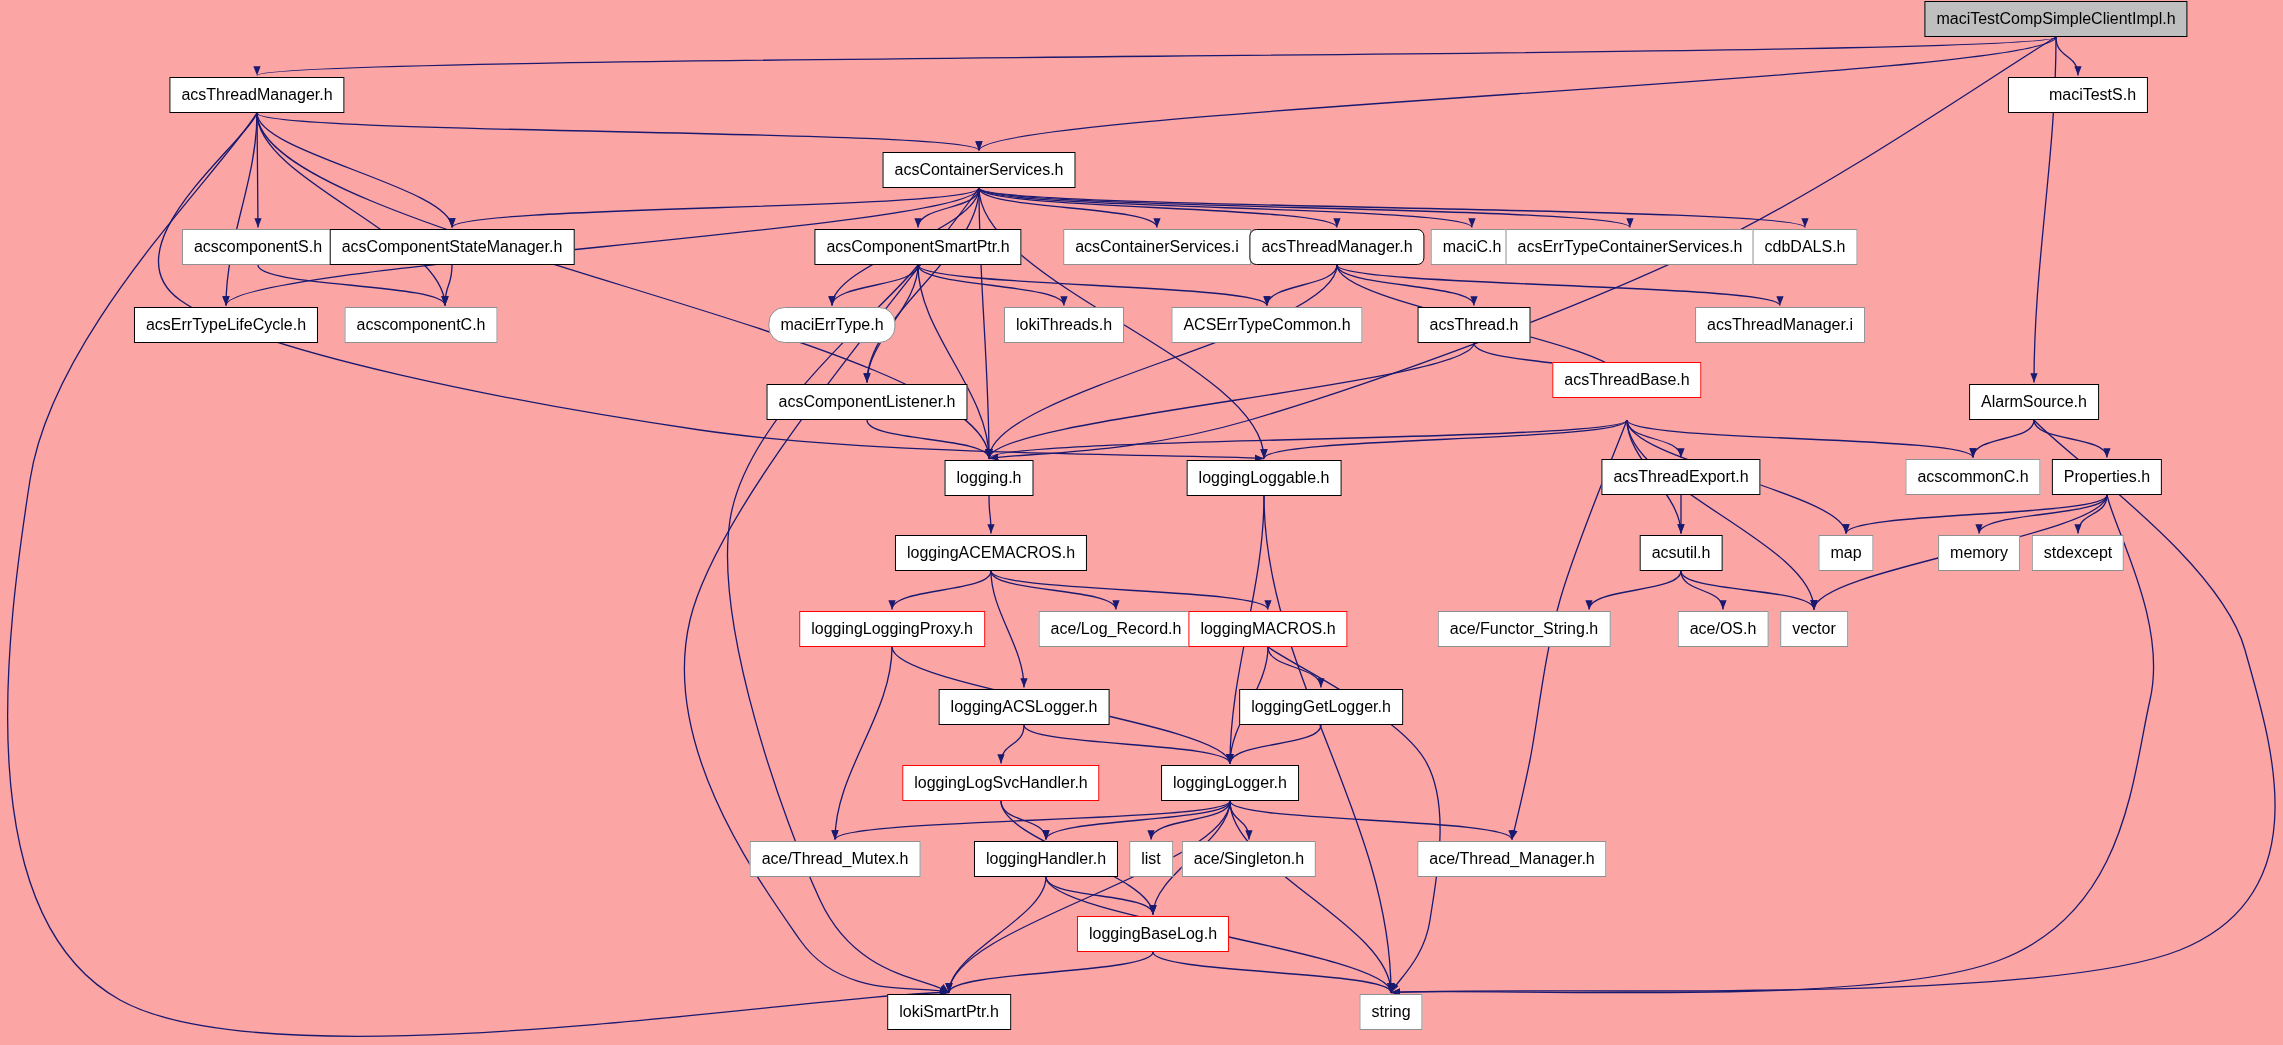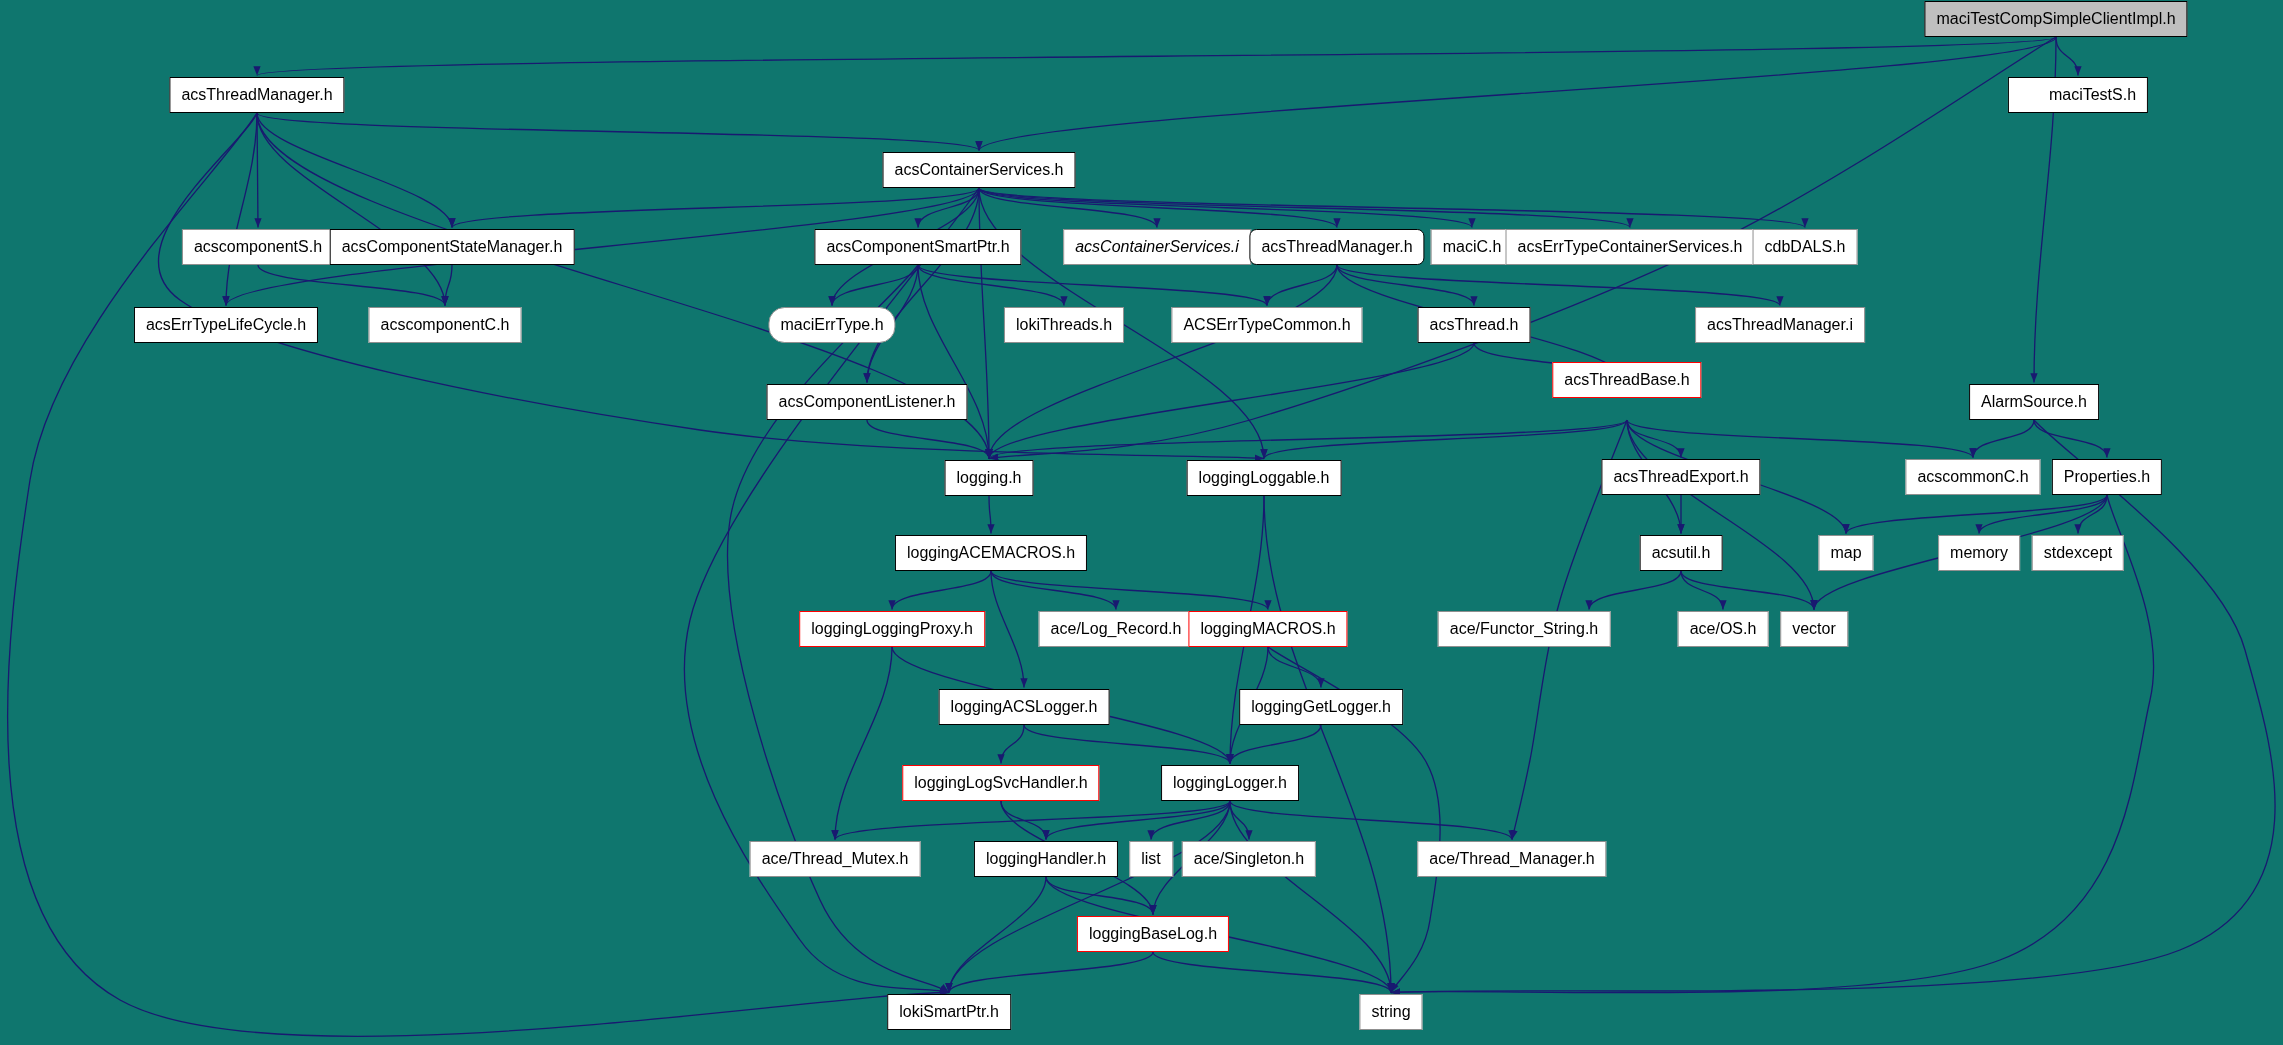--- a/index.html
+++ b/index.html
@@ -46,21 +46,21 @@
     cursor: default;
   }
   .edge-path {
     fill: none;
     stroke-width: 1.3px;
   }
 </style>
 </head>
 <body>
 
-<div id="canvas" style="width: 2283px; height: 1045px; background: #0f766e;">
+<div id="canvas" style="width: 2283px; height: 1045px; background: #fca5a5;">
     <svg id="edge-layer" width="2283" height="1045">
       <defs>
         <marker id="arrowhead" viewBox="0 0 10 10" refX="9" refY="5" markerWidth="8" markerHeight="8" orient="auto">
           <path d="M0,1.5 L9,5 L0,8.5 z" fill="#191970"></path>
         </marker>
       </defs>
       <path d="M2056,37 C2056,59 257,53.5 257,75.5" class="edge-path" stroke="#191970" marker-end="url(#arrowhead)"></path>
       <path d="M2056,37 C2056,59 2078,53.5 2078,75.5" class="edge-path" stroke="#191970" marker-end="url(#arrowhead)"></path>
       <path d="M2056,37 C2056,76.725 979,110.775 979,150.5" class="edge-path" stroke="#191970" marker-end="url(#arrowhead)"></path>
       <path d="M2056,37 C2056,157.925 2034,261.575 2034,382.5" class="edge-path" stroke="#191970" marker-end="url(#arrowhead)"></path>
@@ -153,27 +153,27 @@
       <path d="M1153,952 C1153,974 949,970.5 949,992.5" class="edge-path" stroke="#191970" marker-end="url(#arrowhead)"></path>
       <path d="M1153,952 C1153,974 1391,970.5 1391,992.5" class="edge-path" stroke="#191970" marker-end="url(#arrowhead)"></path>
     </svg>
     <div class="node root" style="left: 2056px; top: 19px; background: rgb(191, 191, 191);">maciTestCompSimpleClientImpl.h</div>
     <div class="node normal" style="left: 2078px; top: 95px; padding-left: 40px;">maciTestS.h</div>
     <div class="node normal" style="left: 257px; top: 95px;">acsThreadManager.h</div>
     <div class="node normal" style="left: 979px; top: 170px;">acsContainerServices.h</div>
     <div class="node external" style="left: 258px; top: 247px; border-color: rgb(143, 143, 143);">acscomponentS.h</div>
     <div class="node normal" style="left: 452px; top: 247px;">acsComponentStateManager.h</div>
     <div class="node normal" style="left: 918px; top: 247px;">acsComponentSmartPtr.h</div>
-    <div class="node external" style="left: 1157px; top: 247px; border-color: rgb(143, 143, 143); font-style: italic;">acsContainerServices.i</div>
+    <div class="node external" style="left: 1157px; top: 247px; border-color: rgb(143, 143, 143);">acsContainerServices.i</div>
     <div class="node normal" style="left: 1337px; top: 247px; border-radius: 7px;">acsThreadManager.h</div>
     <div class="node external" style="left: 1472px; top: 247px; border-color: rgb(143, 143, 143);">maciC.h</div>
     <div class="node external" style="left: 1630px; top: 247px; border-color: rgb(143, 143, 143);">acsErrTypeContainerServices.h</div>
     <div class="node external" style="left: 1805px; top: 247px; border-color: rgb(143, 143, 143);">cdbDALS.h</div>
     <div class="node normal" style="left: 226px; top: 325px;">acsErrTypeLifeCycle.h</div>
-    <div class="node external" style="left: 445px; top: 325px; border-color: rgb(143, 143, 143);">acscomponentC.h</div>
+    <div class="node external" style="left: 421px; top: 325px; border-color: rgb(143, 143, 143);">acscomponentC.h</div>
     <div class="node external" style="left: 832px; top: 325px; border-color: rgb(143, 143, 143); border-radius: 16px;">maciErrType.h</div>
     <div class="node external" style="left: 1064px; top: 325px; border-color: rgb(143, 143, 143);">lokiThreads.h</div>
     <div class="node external" style="left: 1267px; top: 325px; border-color: rgb(143, 143, 143);">ACSErrTypeCommon.h</div>
     <div class="node normal" style="left: 1474px; top: 325px;">acsThread.h</div>
     <div class="node external" style="left: 1780px; top: 325px; border-color: rgb(143, 143, 143);">acsThreadManager.i</div>
     <div class="node normal" style="left: 867px; top: 402px;">acsComponentListener.h</div>
     <div class="node truncated" style="left: 1627px; top: 380px; border-color: rgb(255, 0, 0);">acsThreadBase.h</div>
     <div class="node normal" style="left: 2034px; top: 402px;">AlarmSource.h</div>
     <div class="node normal" style="left: 989px; top: 478px;">logging.h</div>
     <div class="node normal" style="left: 1264px; top: 478px;">loggingLoggable.h</div>

